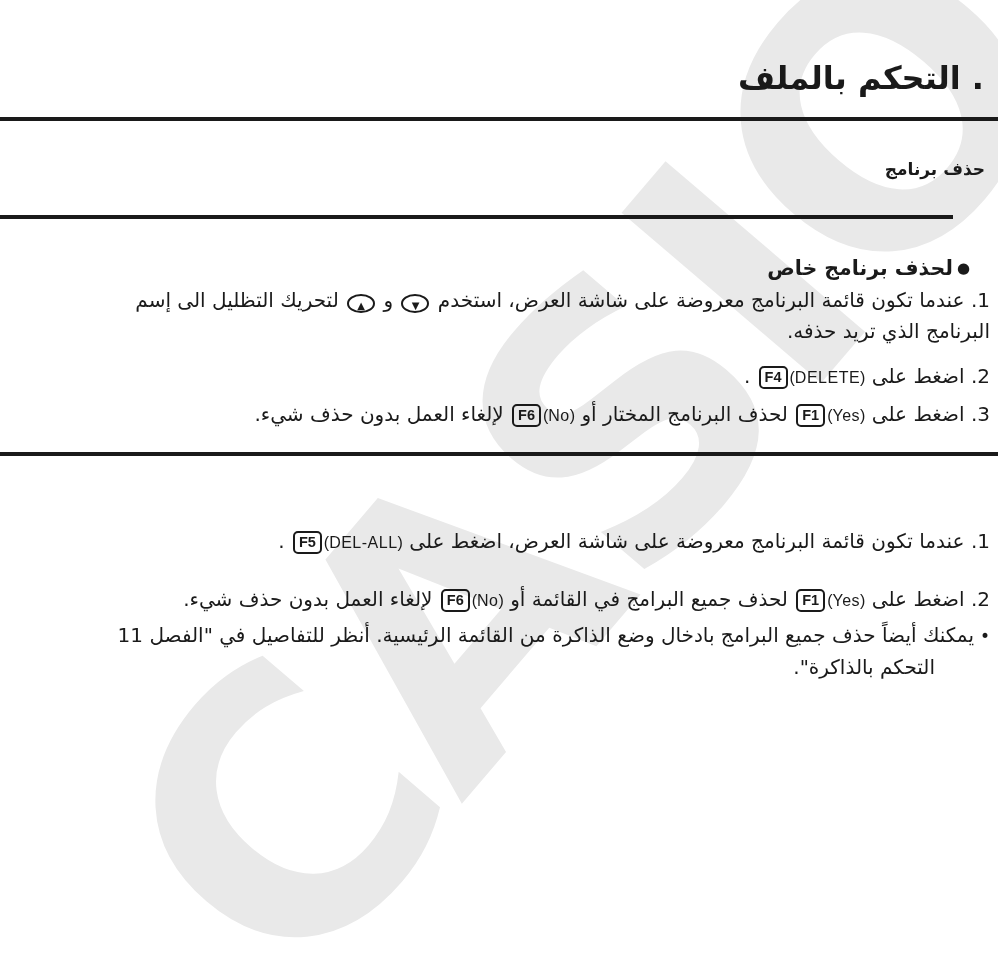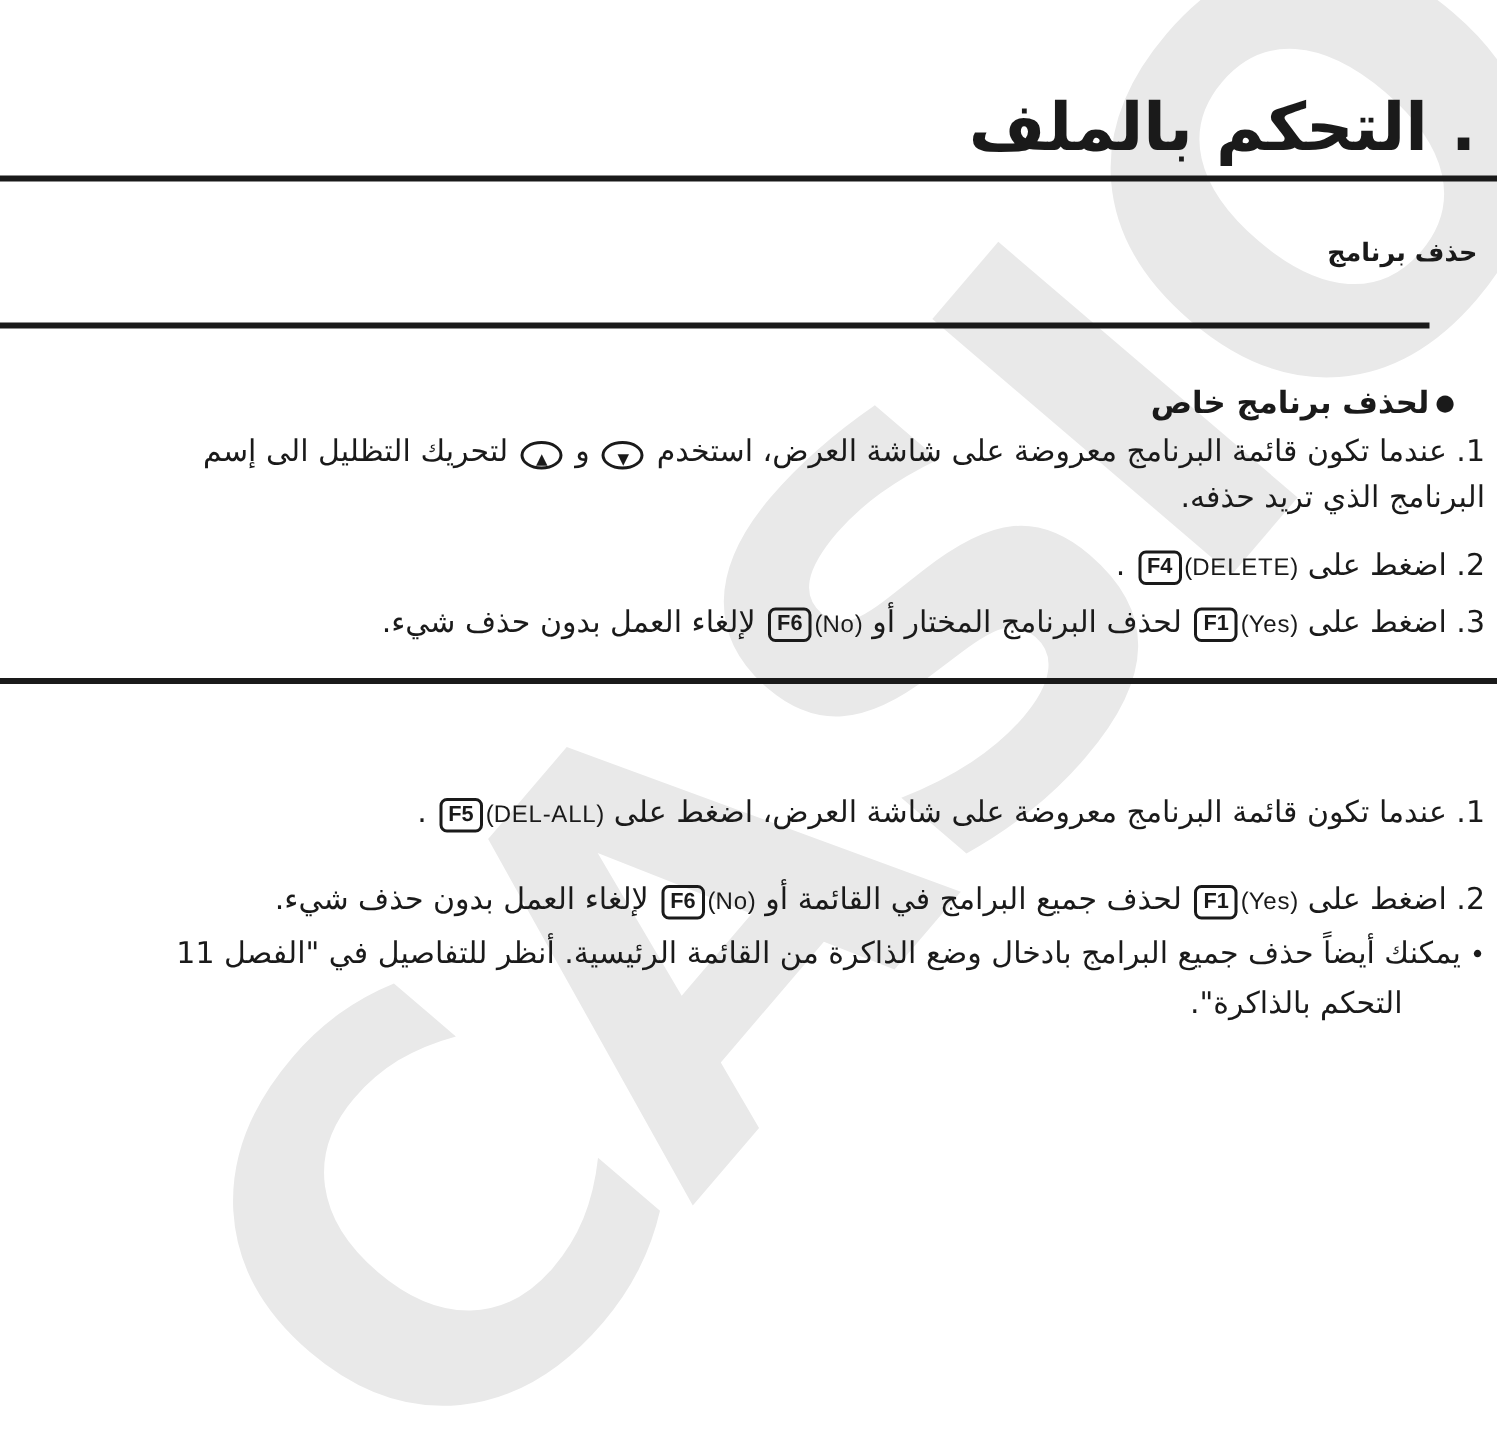--- a/index.html
+++ b/index.html
@@ -26,21 +26,21 @@
     direction:ltr;
     user-select:none;
   }
   .content{position:absolute;inset:0;z-index:1;}
   .rule{
     position:absolute;left:0;height:4px;background:#1a1a1a;
   }
   .title{
     position:absolute;top:34px;right:0;left:0;
     padding-right:14px;
-    font-size:44px;font-weight:bold;
+    font-size:32px;font-weight:bold;
     text-align:right;
     line-height:46px;
   }
   .subtitle{
     position:absolute;top:139px;right:0;left:0;
     padding-right:13px;
     font-size:17px;font-weight:bold;
     text-align:right;line-height:32px;
   }
   .sec-heading{

